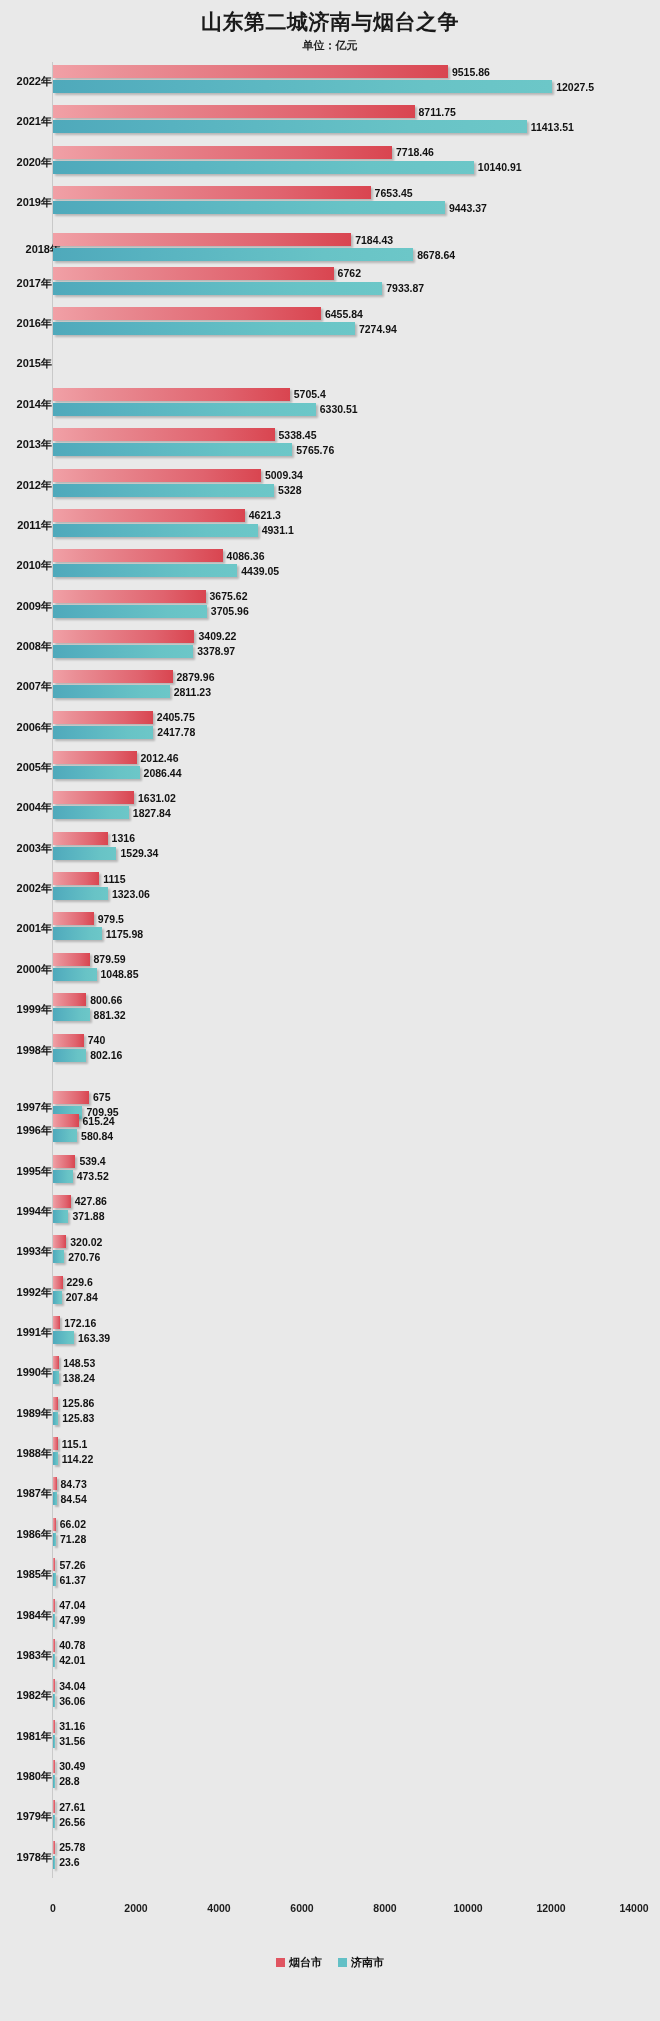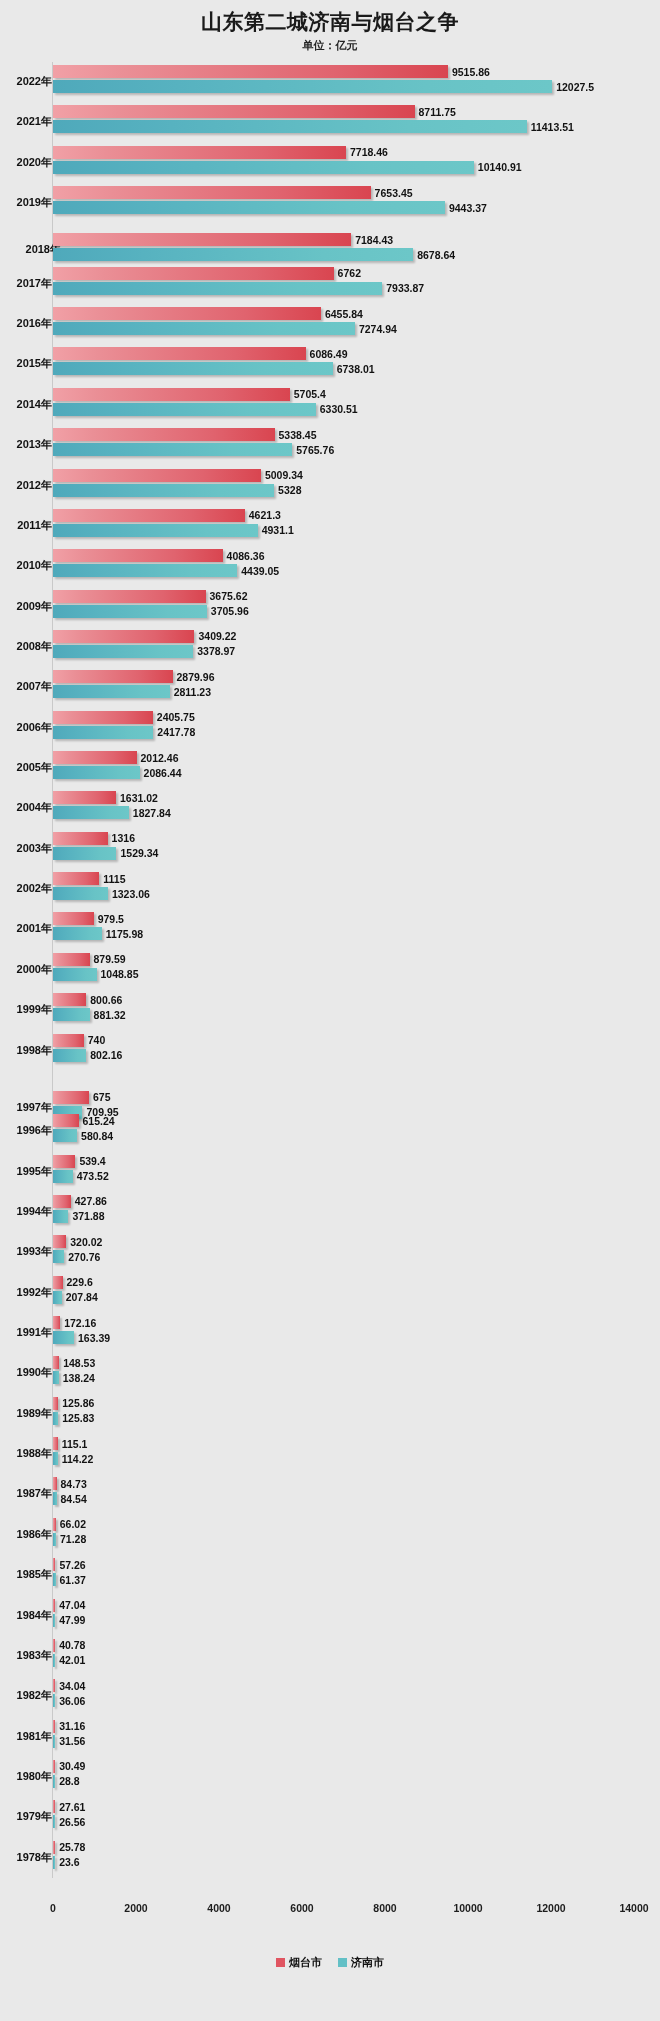--- a/index.html
+++ b/index.html
@@ -99,21 +99,21 @@
               <span class="vlabel">8711.75</span>
             </div>
             <div class="bar teal" style="width: 473.661px;">
               <span class="vlabel">11413.51</span>
             </div>
           </div>
         </div>
         <div class="row" style="top: 80.7111px;">
           <div class="ylabel">2020年</div>
           <div class="bars">
-            <div class="bar red" style="width: 293px;">
+            <div class="bar red" style="width: 339px;">
               <span class="vlabel">7718.46</span>
             </div>
             <div class="bar teal" style="width: 420.848px;">
               <span class="vlabel">10140.91</span>
             </div>
           </div>
         </div>
         <div class="row" style="top: 121.067px;">
           <div class="ylabel">2019年</div>
           <div class="bars">
@@ -153,28 +153,20 @@
             <div class="bar red" style="width: 267.917px;">
               <span class="vlabel">6455.84</span>
             </div>
             <div class="bar teal" style="width: 301.91px;">
               <span class="vlabel">7274.94</span>
             </div>
           </div>
         </div>
         <div class="row" style="top: 282.489px;">
           <div class="ylabel">2015年</div>
-          <div class="bars">
-            <div class="bar red" style="width: 252.589px;">
-              <span class="vlabel">6086.49</span>
-            </div>
-            <div class="bar teal" style="width: 279.627px;">
-              <span class="vlabel">6738.01</span>
-            </div>
-          </div>
         </div>
         <div class="row" style="top: 322.844px;">
           <div class="ylabel">2014年</div>
           <div class="bars">
             <div class="bar red" style="width: 236.774px;">
               <span class="vlabel">5705.4</span>
             </div>
             <div class="bar teal" style="width: 262.716px;">
               <span class="vlabel">6330.51</span>
             </div>
@@ -275,21 +267,21 @@
               <span class="vlabel">2012.46</span>
             </div>
             <div class="bar teal" style="width: 86.5873px;">
               <span class="vlabel">2086.44</span>
             </div>
           </div>
         </div>
         <div class="row" style="top: 726.4px;">
           <div class="ylabel">2004年</div>
           <div class="bars">
-            <div class="bar red" style="width: 63px;">
+            <div class="bar red" style="width: 81px;">
               <span class="vlabel">1631.02</span>
             </div>
             <div class="bar teal" style="width: 75.8554px;">
               <span class="vlabel">1827.84</span>
             </div>
           </div>
         </div>
         <div class="row" style="top: 766.756px;">
           <div class="ylabel">2003年</div>
           <div class="bars">

